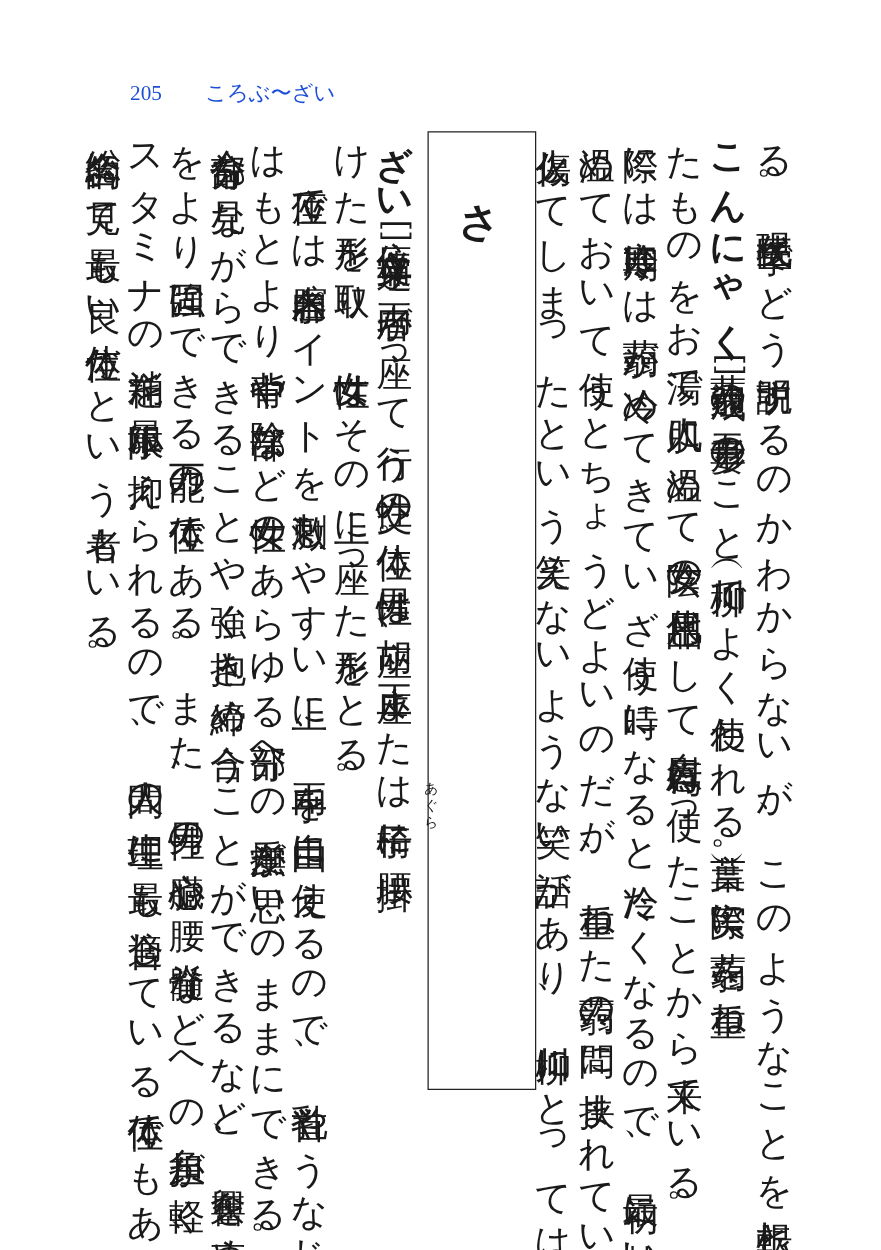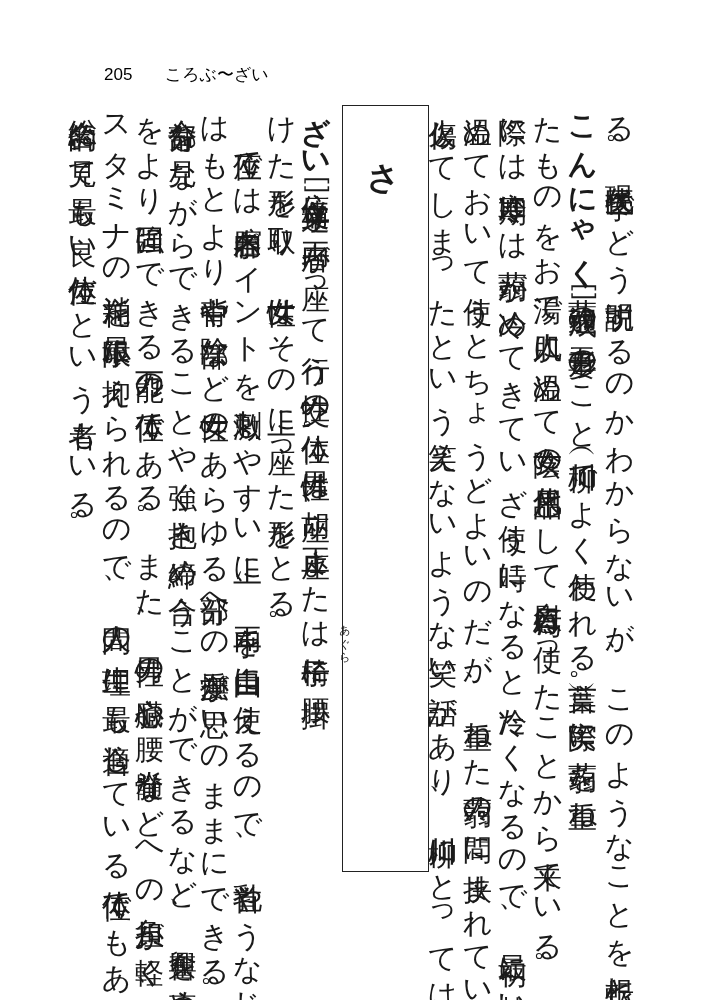--- a/index.html
+++ b/index.html
@@ -3,22 +3,22 @@
 <meta charset="utf-8">
 <style>
   html, body { margin: 0; padding: 0; background: #ffffff; }
   body {
     width: 705px; height: 1000px; position: relative; overflow: hidden;
     font-family: "DejaVu Serif", "Liberation Serif", serif;
     color: #1a1a1a;
   }
   .header {
     position: absolute; left: 104px; top: 63px;
-    font-size: 17px; color: #000000;
-    font-family: Liberation Sans, sans-serif;
+    font-size: 17px; color: #1d4ed8;
+    font-family: Liberation Serif, serif;
   }
   .header .page-num { display: inline-block; width: 56px; }
   .col {
     position: absolute;
     top: 96px;
     writing-mode: vertical-rl;
     font-size: 29px;
     line-height: 34px;
     width: 34px;
     letter-spacing: 2.4px;

